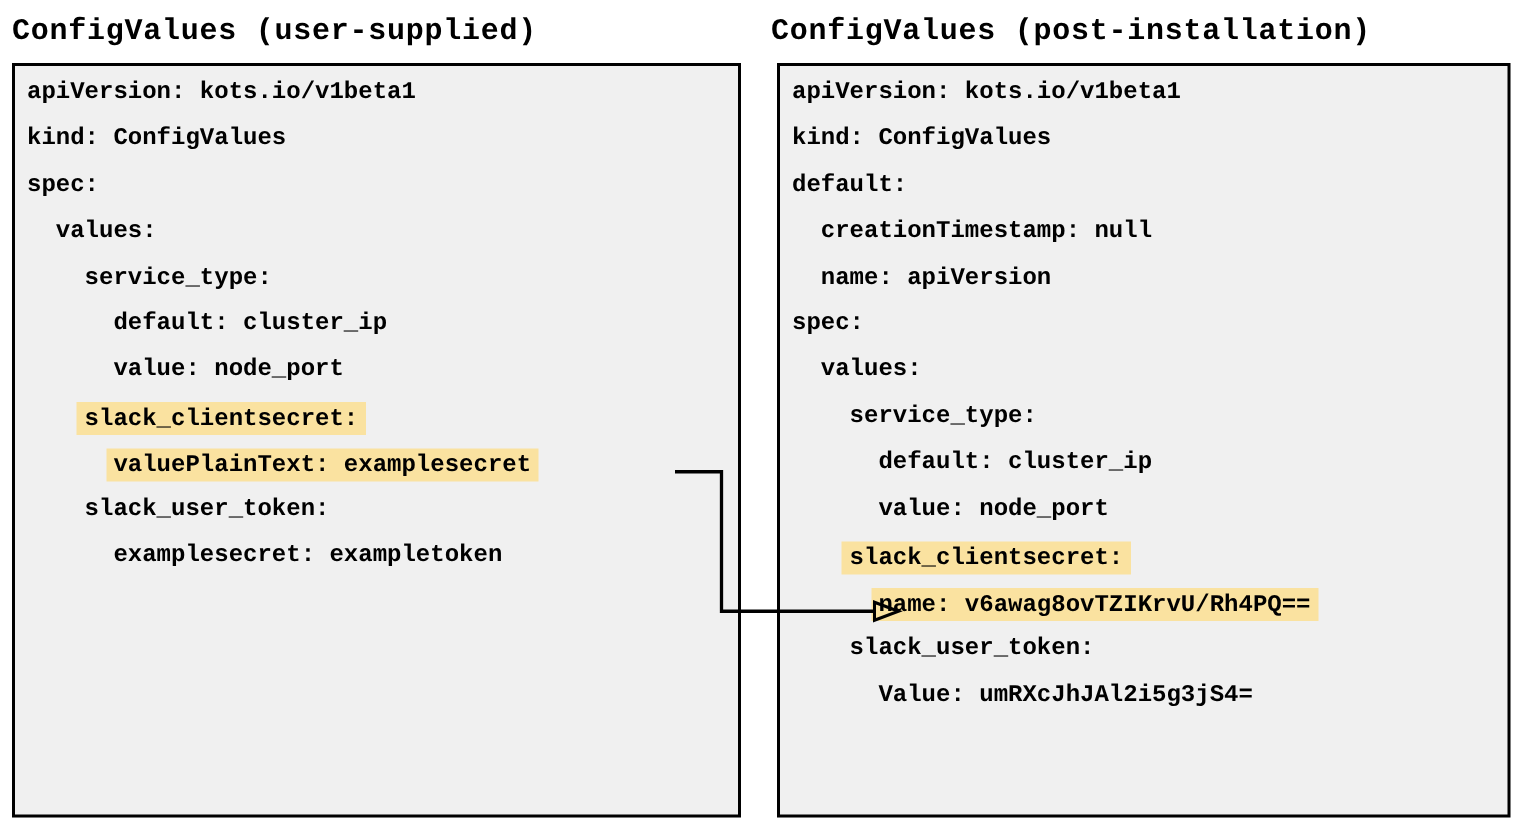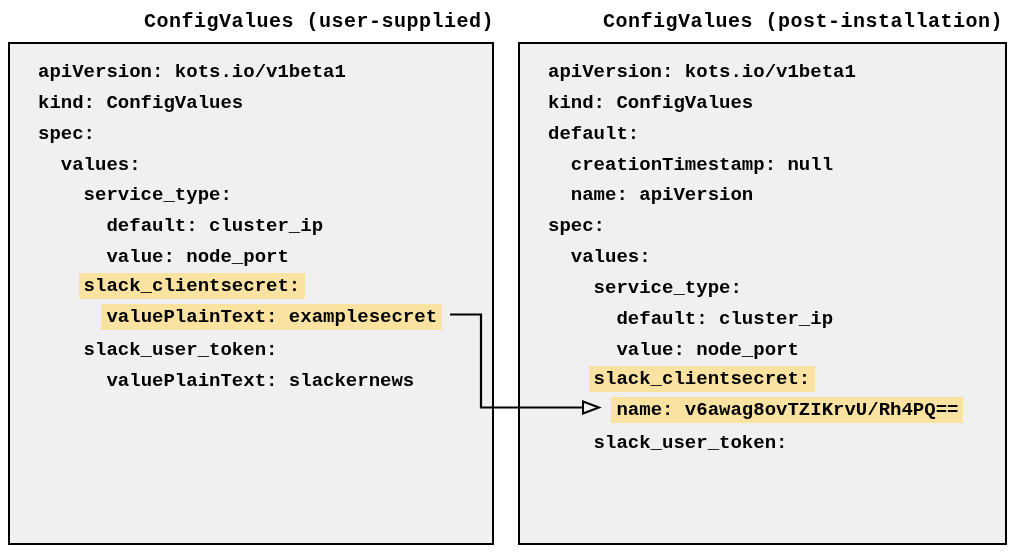--- a/index.html
+++ b/index.html
@@ -15,21 +15,21 @@
     height: 559px;
     background: #ffffff;
     overflow: hidden;
     font-family: "Liberation Mono", "DejaVu Sans Mono", monospace;
   }
   .panel-title {
     position: absolute;
     top: 8px;
     height: 28px;
     line-height: 28px;
-    text-align: right;
+    text-align: left;
     font-weight: 700;
     font-size: 20px;
     color: var(--txt);
     letter-spacing: 0.5px;
     white-space: pre;
   }
   .panel-title.left  { left: 8px;   width: 486px; }
   .panel-title.right { left: 514px; width: 489px; }
   .panel {
     position: absolute;
@@ -40,26 +40,25 @@
     box-sizing: border-box;
   }
   .panel.left  { left: 8px;   width: 486px; }
   .panel.right { left: 518px; width: 489px; }
   .code {
     padding: 8px 0 0 8px;
   }
   .line {
     height: 30.9px;
     display: flex;
-    align-items: flex-end;
+    align-items: flex-start;
     white-space: pre;
     font-weight: 700;
-    font-size: 19px;
+    font-size: 16px;
     color: var(--txt);
-    margin-left: 20px;
   }
   .txt.hl {
     background: var(--hl);
     padding: 2px 5px;
     margin: 0 -5px;
   }
   .arrow-overlay {
     position: absolute;
     left: 0; top: 0;
     width: 1019px; height: 559px;
@@ -80,39 +79,40 @@
         <div class="line"><span></span><span class="txt">apiVersion: kots.io/v1beta1</span></div>
         <div class="line"><span></span><span class="txt">kind: ConfigValues</span></div>
         <div class="line"><span></span><span class="txt">spec:</span></div>
         <div class="line"><span>  </span><span class="txt">values:</span></div>
         <div class="line"><span>    </span><span class="txt">service_type:</span></div>
         <div class="line"><span>      </span><span class="txt">default: cluster_ip</span></div>
         <div class="line"><span>      </span><span class="txt">value: node_port</span></div>
         <div class="line"><span>    </span><span class="txt hl">slack_clientsecret:</span></div>
         <div class="line"><span>      </span><span class="txt hl">valuePlainText: examplesecret</span></div>
         <div class="line"><span>    </span><span class="txt">slack_user_token:</span></div>
-        <div class="line"><span>      </span><span class="txt">valuePlainText: slackernews</span></div>
+        <div class="line"><span>      </span><span class="txt">examplesecret: exampletoken</span></div>
       </div>
   </div>
 
   <div class="panel right">
     <div class="code" id="right-code">
         <div class="line"><span></span><span class="txt">apiVersion: kots.io/v1beta1</span></div>
         <div class="line"><span></span><span class="txt">kind: ConfigValues</span></div>
         <div class="line"><span></span><span class="txt">default:</span></div>
         <div class="line"><span>  </span><span class="txt">creationTimestamp: null</span></div>
         <div class="line"><span>  </span><span class="txt">name: apiVersion</span></div>
         <div class="line"><span></span><span class="txt">spec:</span></div>
         <div class="line"><span>  </span><span class="txt">values:</span></div>
         <div class="line"><span>    </span><span class="txt">service_type:</span></div>
         <div class="line"><span>      </span><span class="txt">default: cluster_ip</span></div>
         <div class="line"><span>      </span><span class="txt">value: node_port</span></div>
         <div class="line"><span>    </span><span class="txt hl">slack_clientsecret:</span></div>
         <div class="line"><span>      </span><span class="txt hl">name: v6awag8ovTZIKrvU/Rh4PQ==</span></div>
         <div class="line"><span>    </span><span class="txt">slack_user_token:</span></div>
+        <div class="line"><span>      </span><span class="txt">Value: umRXcJhJAl2i5g3jS4=</span></div>
       </div>
   </div>
 
   <svg class="arrow-overlay" viewBox="0 0 1019 559" xmlns="http://www.w3.org/2000/svg">
     <path d="M 450 314.5 H 481 V 407.5 H 583" fill="none" stroke="#000000" stroke-width="2.2"></path>
     <polygon points="583,401.5 599,407.5 583,413.5" fill="none" stroke="#000000" stroke-width="2"></polygon>
   </svg>
 
 </div>
 

